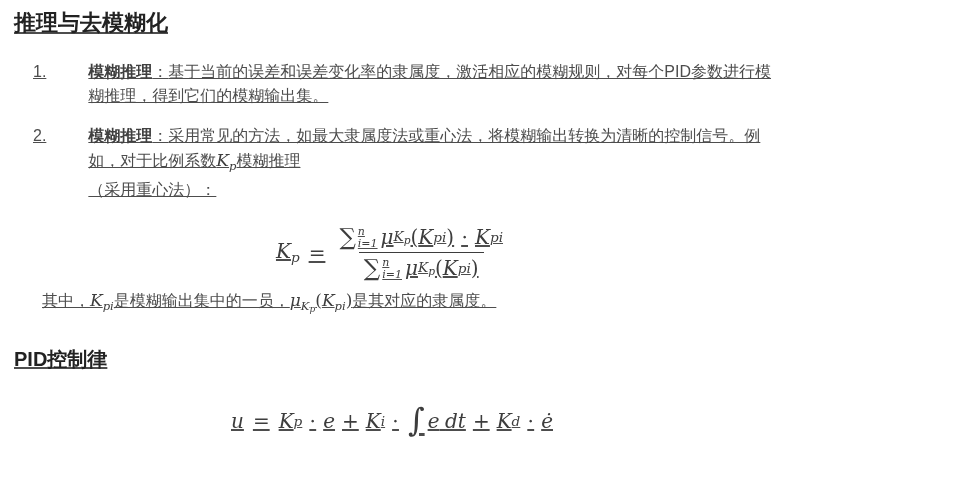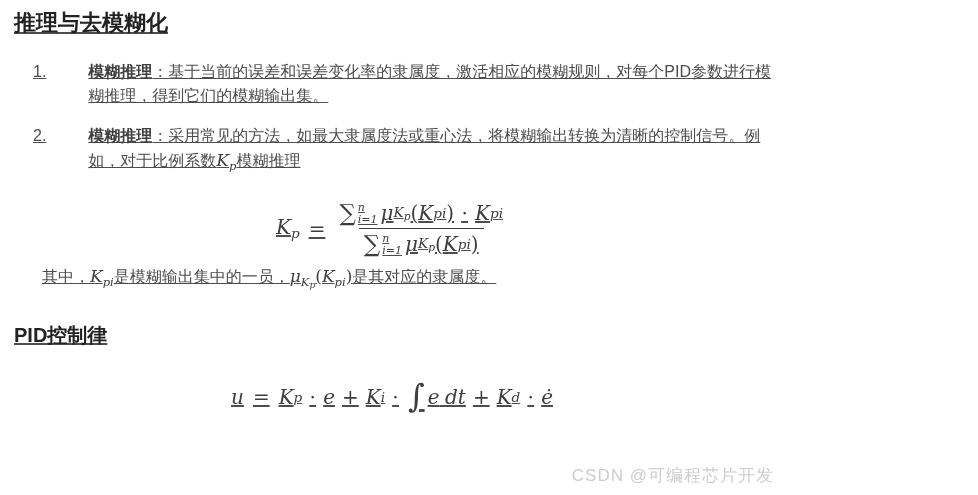--- a/index.html
+++ b/index.html
@@ -105,21 +105,21 @@
 
   <h2 class="h-main">推理与去模糊化</h2>
 
   <ol class="numlist">
     <li>
       <span class="li-num">1.</span>
       <span class="li-body"><span class="term">模糊推理</span><span>：</span><span>基于当前的误差和误差变化率的隶属度，激活相应的模糊规则，对每个PID参数进行模糊推理，得到它们的模糊输出集。</span></span>
     </li>
     <li>
       <span class="li-num">2.</span>
-      <span class="li-body"><span class="term">模糊推理</span><span>：</span><span>采用常见的方法，如最大隶属度法或重心法，将模糊输出转换为清晰的控制信号。例如，对于比例系数</span><span class="inline-math"><span class="mi">K</span><span class="mi msub">p</span></span><span>模糊推理</span><br></span>
+      <span class="li-body"><span class="term">模糊推理</span><span>：</span><span>采用常见的方法，如最大隶属度法或重心法，将模糊输出转换为清晰的控制信号。例如，对于比例系数</span><span class="inline-math"><span class="mi">K</span><span class="mi msub">p</span></span><span>模糊推理</span><br><span>（采用重心法）：</span></span>
     </li>
   </ol>
 
   <div class="math-block mb-kp">
     <span class="math-row">
       <span class="mi"><span class="mi">K</span><span class="mi msub">p</span></span>
       <span class="mo mrel">=</span>
       <span class="frac">
         <span class="fnum">
           <span class="sumgrp">
@@ -177,15 +177,14 @@
       <span class="mo mbin">⋅</span>
       <span class="mo int">∫</span>
       <span class="mi">e</span>&nbsp;<span class="mi">dt</span>
       <span class="mo mbin">+</span>
       <span class="mi">K</span><span class="mi msub">d</span>
       <span class="mo mbin">⋅</span>
       <span class="mi">ė</span>
     </span>
   </div>
 
-  <div class="watermark">CSDN @可编程芯片开发</div>
 
 </div>
 
 </body></html>

